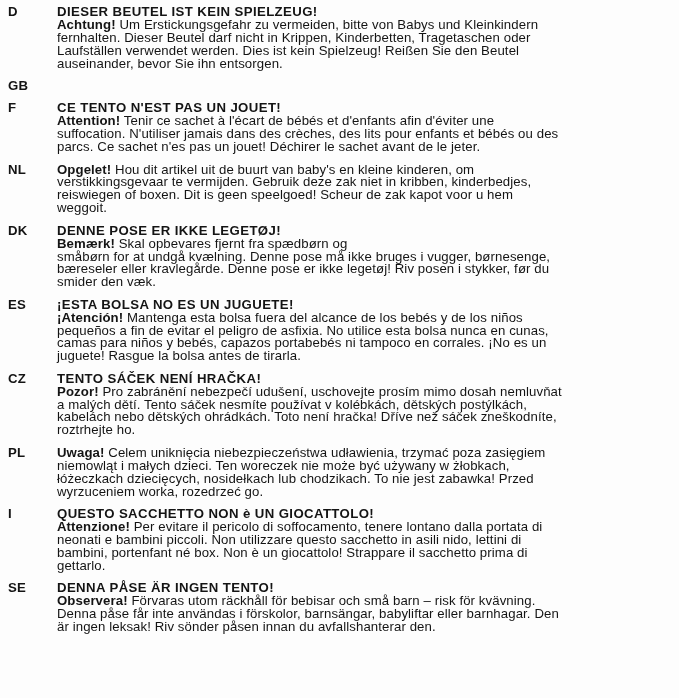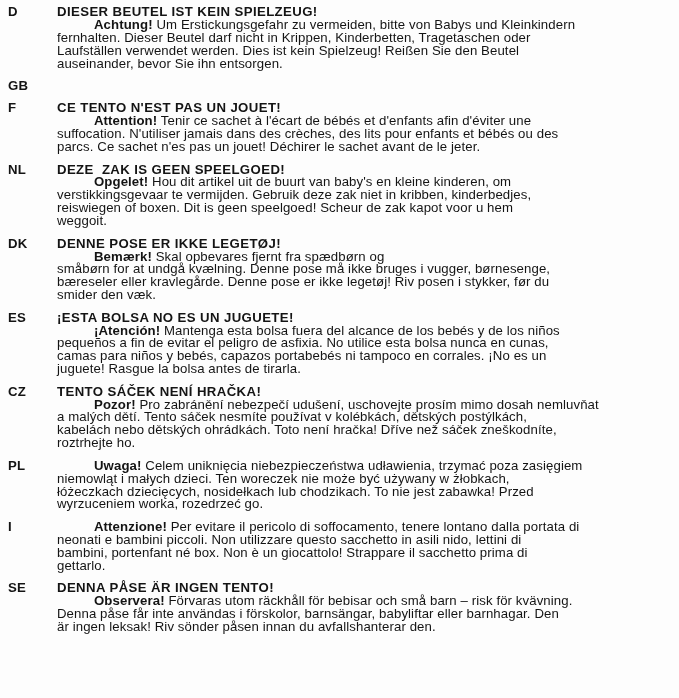--- a/index.html
+++ b/index.html
@@ -42,21 +42,21 @@
     letter-spacing: 0.4px;
     white-space: pre;
   }
   .section-body {
     margin: 0;
     font-size: 13.2px;
     line-height: 12.9px;
     letter-spacing: 0.1px;
     white-space: pre;
   }
-  .warning-lead { font-weight: bold; margin-left: 37px; }
+  .warning-lead { font-weight: bold; }
 </style>
 </head>
 <body style="background: rgb(253, 253, 253); color: rgb(20, 20, 20);">
 
 <div class="label-sheet">
 
     <div class="warning-section">
       <span class="lang-code">D</span>
       <div class="section-text">
         <div class="section-title">DIESER BEUTEL IST KEIN SPIELZEUG!</div>
@@ -79,21 +79,20 @@
         <div class="section-title">CE TENTO N'EST PAS UN JOUET!</div>
         <p class="section-body"><b class="warning-lead">Attention!</b> <span class="body-lines">Tenir ce sachet à l'écart de bébés et d'enfants afin d'éviter une
 suffocation. N'utiliser jamais dans des crèches, des lits pour enfants et bébés ou des
 parcs. Ce sachet n'es pas un jouet! Déchirer le sachet avant de le jeter.</span></p>
       </div>
     </div>
 
     <div class="warning-section">
       <span class="lang-code">NL</span>
       <div class="section-text">
-        <div class="section-title">DEZE  ZAK IS GEEN SPEELGOED!</div>
         <p class="section-body"><b class="warning-lead">Opgelet!</b> <span class="body-lines">Hou dit artikel uit de buurt van baby's en kleine kinderen, om
 verstikkingsgevaar te vermijden. Gebruik deze zak niet in kribben, kinderbedjes,
 reiswiegen of boxen. Dit is geen speelgoed! Scheur de zak kapot voor u hem
 weggoit.</span></p>
       </div>
     </div>
 
     <div class="warning-section">
       <span class="lang-code">DK</span>
       <div class="section-text">
@@ -133,20 +132,21 @@
         <p class="section-body"><b class="warning-lead">Uwaga!</b> <span class="body-lines">Celem uniknięcia niebezpieczeństwa udławienia, trzymać poza zasięgiem
 niemowląt i małych dzieci. Ten woreczek nie może być używany w żłobkach,
 łóżeczkach dziecięcych, nosidełkach lub chodzikach. To nie jest zabawka! Przed
 wyrzuceniem worka, rozedrzeć go.</span></p>
       </div>
     </div>
 
     <div class="warning-section">
       <span class="lang-code">I</span>
       <div class="section-text">
+        <div class="section-title">QUESTO SACCHETTO NON è UN GIOCATTOLO!</div>
         <p class="section-body"><b class="warning-lead">Attenzione!</b> <span class="body-lines">Per evitare il pericolo di soffocamento, tenere lontano dalla portata di
 neonati e bambini piccoli. Non utilizzare questo sacchetto in asili nido, lettini di
 bambini, portenfant né box. Non è un giocattolo! Strappare il sacchetto prima di
 gettarlo.</span></p>
       </div>
     </div>
 
     <div class="warning-section">
       <span class="lang-code">SE</span>
       <div class="section-text">

